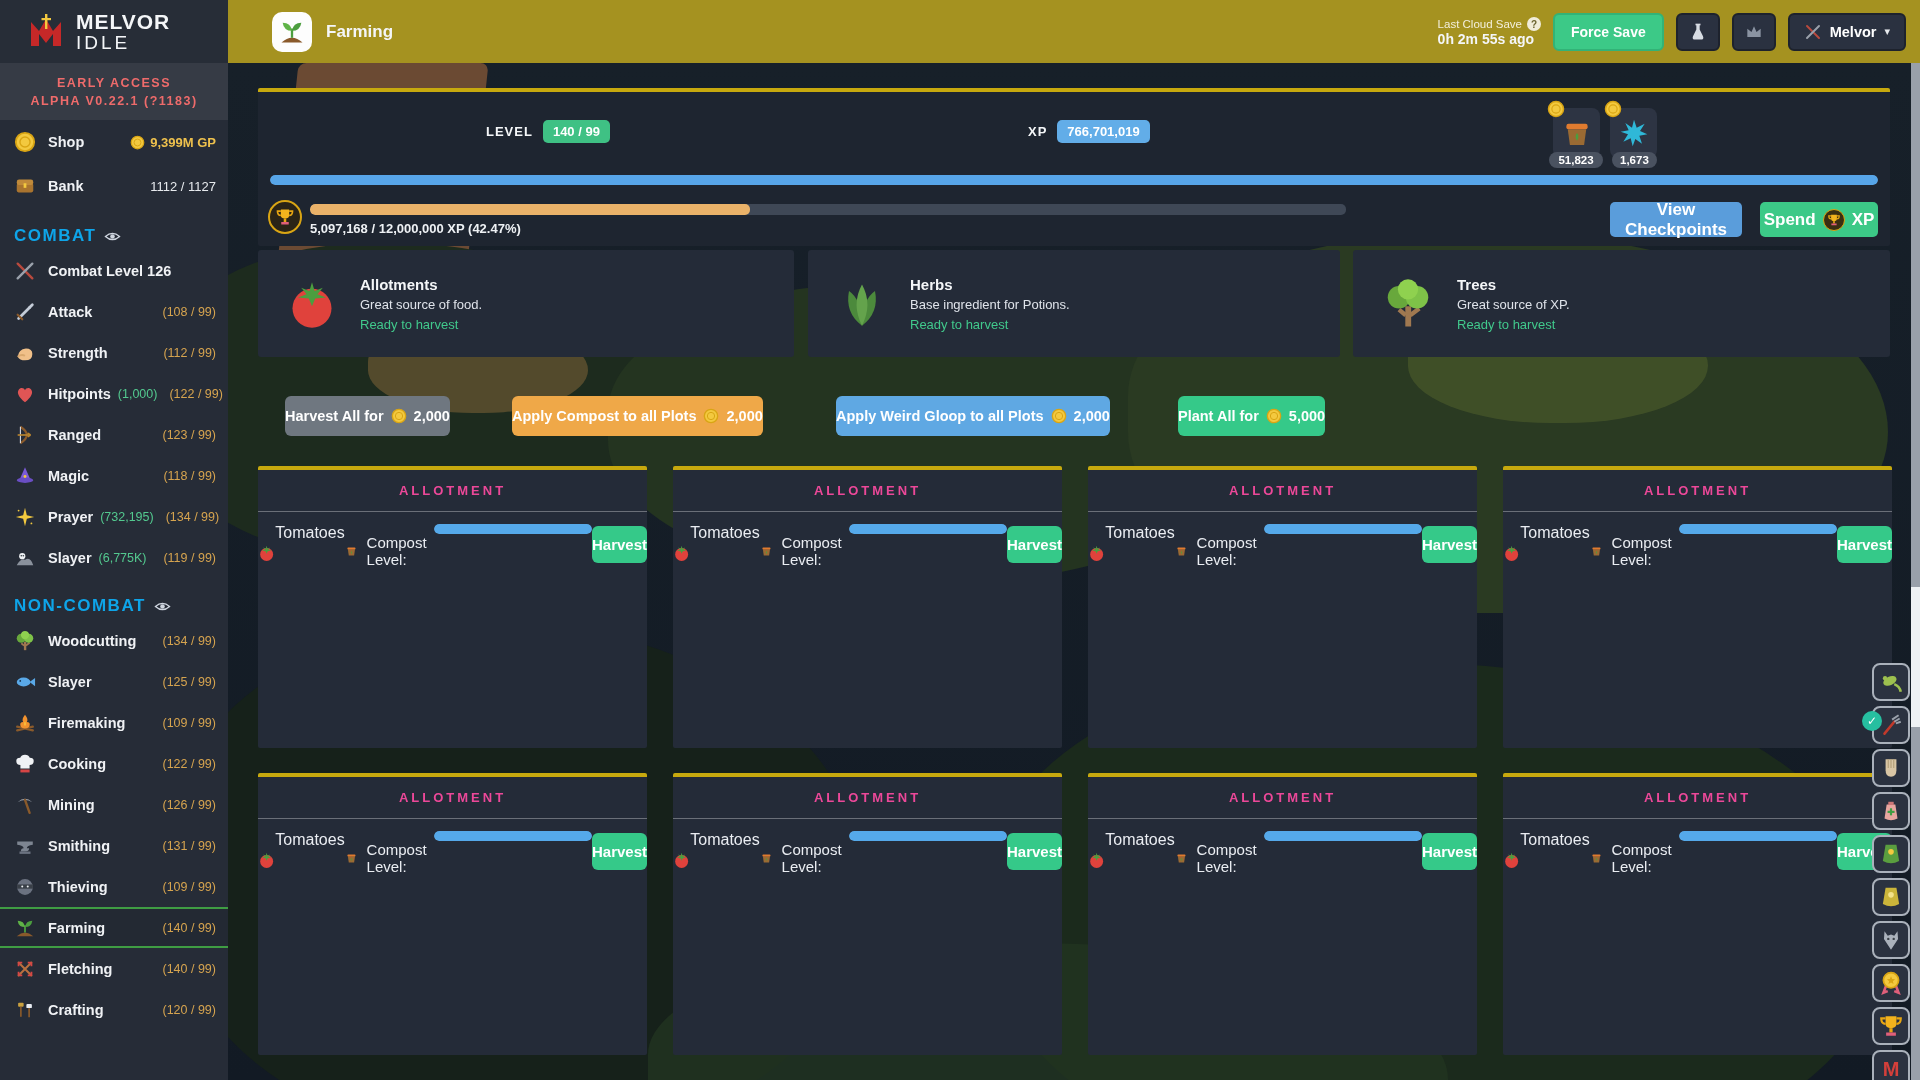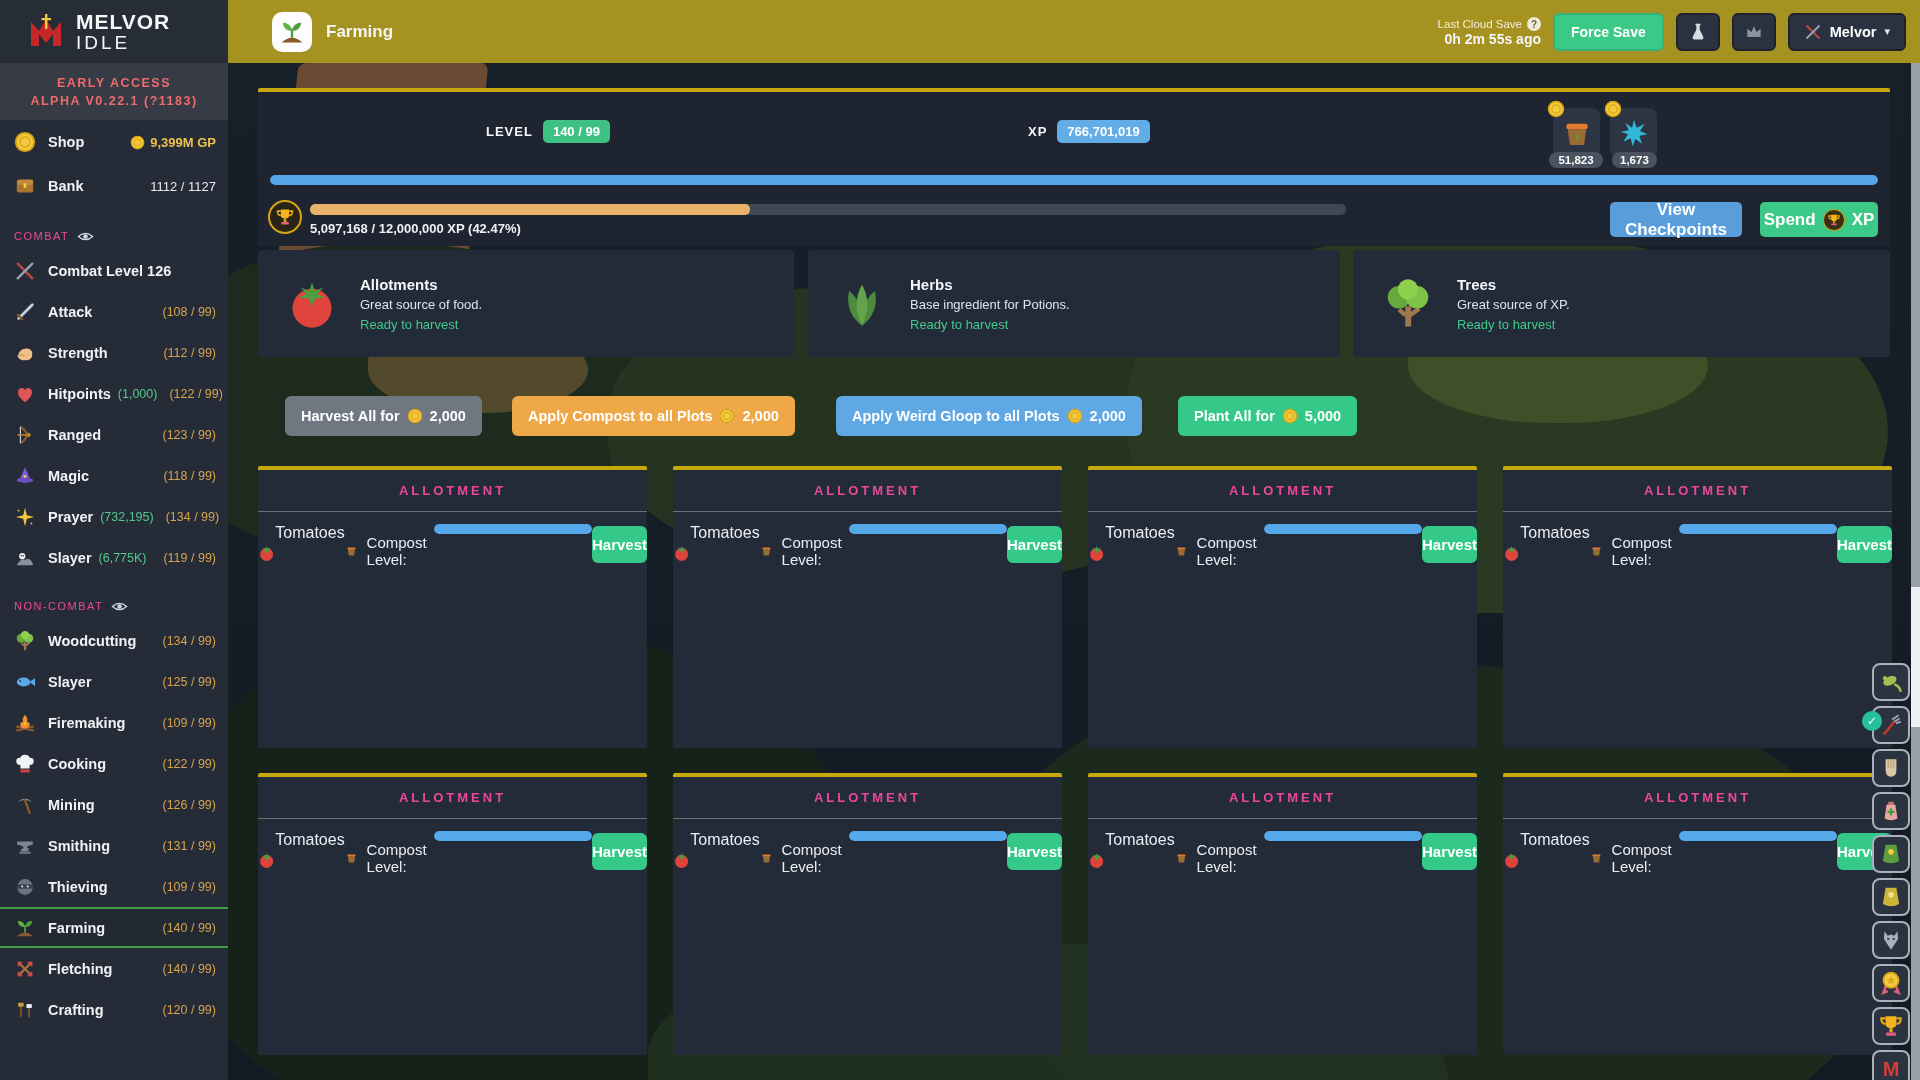--- a/index.html
+++ b/index.html
@@ -15,29 +15,29 @@
   #banner .b1, #banner .b2 { color:#ef6b6b; font-weight:bold; font-size:12.5px; letter-spacing:1.5px; }
   .srow { height:41px; display:flex; align-items:center; gap:12px; padding:0 12px 0 14px; cursor:pointer; }
   .srow.tall { height:44px; }
   .si { width:22px; height:22px; flex:0 0 22px; }
   .slabel { font-size:14.5px; font-weight:600; color:#f0f2f5; white-space:nowrap; }
   .sextra { font-size:12.5px; color:#53c98f; margin-left:-5px; white-space:nowrap; }
   .slevel { margin-left:auto; font-size:12.5px; color:#d6a44f; white-space:nowrap; }
   .sval-gold { margin-left:auto; font-size:13px; color:#eec14d; font-weight:bold; display:flex; align-items:center; gap:5px; }
   .sval-white { margin-left:auto; font-size:13px; color:#e7eaee; }
   .shead { margin-top:14px; height:28px; display:flex; align-items:center; gap:8px; padding-left:14px; }
-  .shead span { color:#ec4899; font-size:11px; font-weight:normal; letter-spacing:1.5px; }
+  .shead span { color:#0ea5e9; font-size:17px; font-weight:bold; letter-spacing:1.5px; }
   .srow.active { border-top:2px solid #3f9d43; border-bottom:2px solid #3f9d43; background:#232933; }
 
   
   #topbar { position:absolute; left:228px; top:0; width:1692px; height:63px; background:#a59220; display:flex; align-items:center; z-index:25; }
   #pageicon { width:40px; height:40px; background:#fdfdfd; border-radius:10px; margin-left:44px; display:flex; align-items:center; justify-content:center; }
   #pagetitle { font-size:17px; font-weight:bold; margin-left:14px; }
   #savearea { margin-left:auto; display:flex; align-items:center; gap:12px; margin-right:14px; }
-  #savetext { text-align:right; line-height:15px; }
+  #savetext { text-align:left; line-height:15px; }
   #savetext .l1 { font-size:11.5px; color:#f3efdc; display:flex; align-items:center; gap:5px; justify-content:flex-end; }
   #savetext .l2 { font-size:14px; font-weight:bold; }
   .qmark { width:14px; height:14px; border-radius:50%; background:#f0ecd9; color:#6b6430; font-size:10px; font-weight:bold; display:inline-flex; align-items:center; justify-content:center; }
   .tbtn { background:#2a3140; border:2px solid #1d222d; border-radius:6px; height:38px; display:flex; align-items:center; justify-content:center; cursor:pointer; }
   .tbtn.sq { width:44px; }
   #forcesave { background:#3cc987; border:2px solid #32b377; color:#fff; font-weight:bold; font-size:14px; padding:0 16px; height:38px; border-radius:6px; cursor:pointer; }
   #acctbtn { gap:8px; padding:0 14px; color:#fff; font-weight:bold; font-size:14.5px; }
   .chev { font-size:11px; color:#e7eaee; }
 
   
@@ -63,21 +63,21 @@
   .pbtn { position:absolute; top:110px; height:35px; border:none; border-radius:5px; color:#fff; font-weight:bold; font-size:17px; cursor:pointer; display:flex; align-items:center; gap:7px; justify-content:center; }
   #viewcp { left:1352px; width:132px; background:#5a9ddb; }
   #spendxp { left:1502px; width:118px; background:#3cc987; }
   .tcircle { width:22px; height:22px; border-radius:50%; background:#3a2f12; border:1.5px solid #d9a514; display:flex; align-items:center; justify-content:center; }
 
   .cat { position:absolute; top:187px; height:107px; background:#242b38; border-radius:3px; display:flex; align-items:center; gap:22px; padding-left:28px; }
   .cat .ct { font-size:15px; font-weight:bold; margin-bottom:4px; }
   .cat .cd { font-size:13px; color:#dfe3ea; margin-bottom:5px; }
   .cat .cs { font-size:13px; color:#41c98c; }
 
-  .abtn { position:absolute; top:333px; height:40px; border:none; border-radius:6px; color:#fff; font-weight:bold; font-size:14.5px; cursor:pointer; display:flex; align-items:center; justify-content:center; gap:7px; padding:0 16px; }
+  .abtn { position:absolute; top:333px; height:40px; border:none; border-radius:6px; color:#fff; font-weight:bold; font-size:14.5px; cursor:pointer; display:flex; align-items:center; justify-content:center; gap:7px; padding:0 0; }
   #ab0 { left:57px;  background:#6f7780; }
   #ab1 { left:284px; background:#efa848; }
   #ab2 { left:608px; background:#5fa8e3; }
   #ab3 { left:950px; background:#35c989; }
 
   .plot { position:absolute; width:389px; height:282px; background:#242b38; border-top:4px solid #c7a90e; border-radius:2px; }
   .plot-head { height:42px; display:flex; align-items:center; justify-content:center; font-size:13px; font-weight:bold; letter-spacing:3px; color:#ec4899; border-bottom:1px solid rgba(255,255,255,.32); }
   .plot-body { display:flex; align-items:flex-start; }
   .plot-body .tom { margin-top:22px; }
   .plot-crop { margin-top:12px; font-size:16px; color:#eaedf2; }

